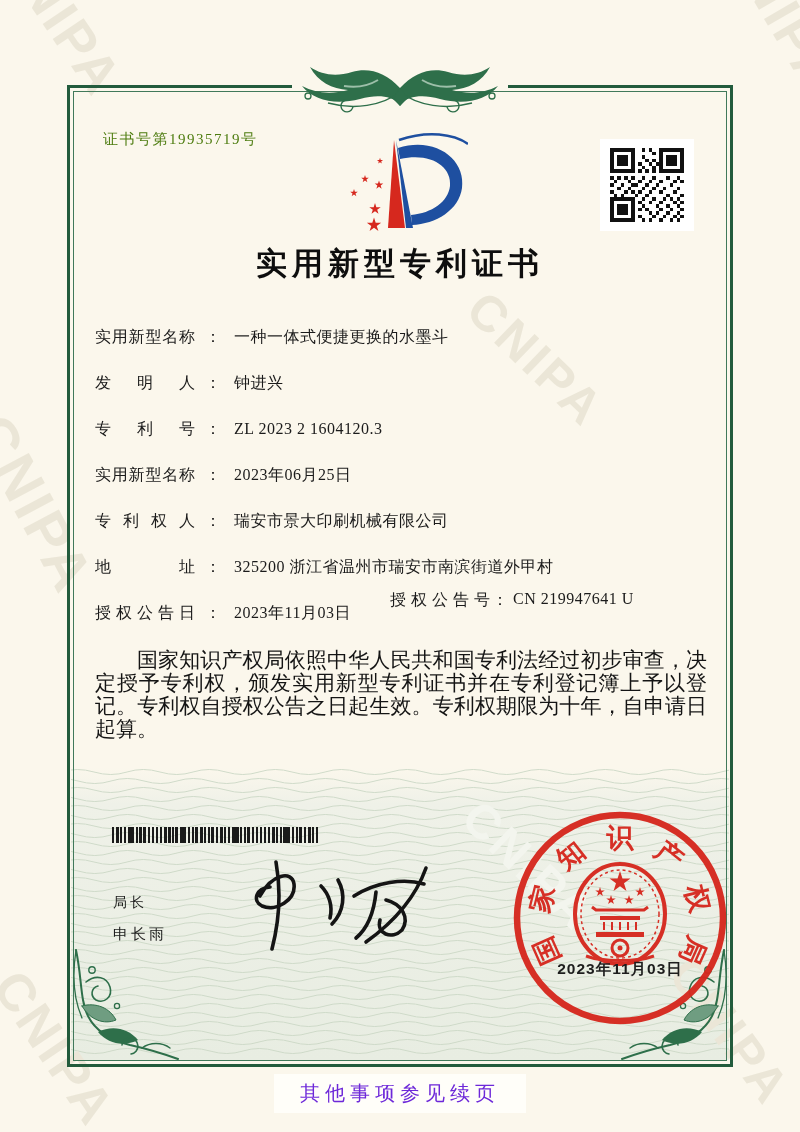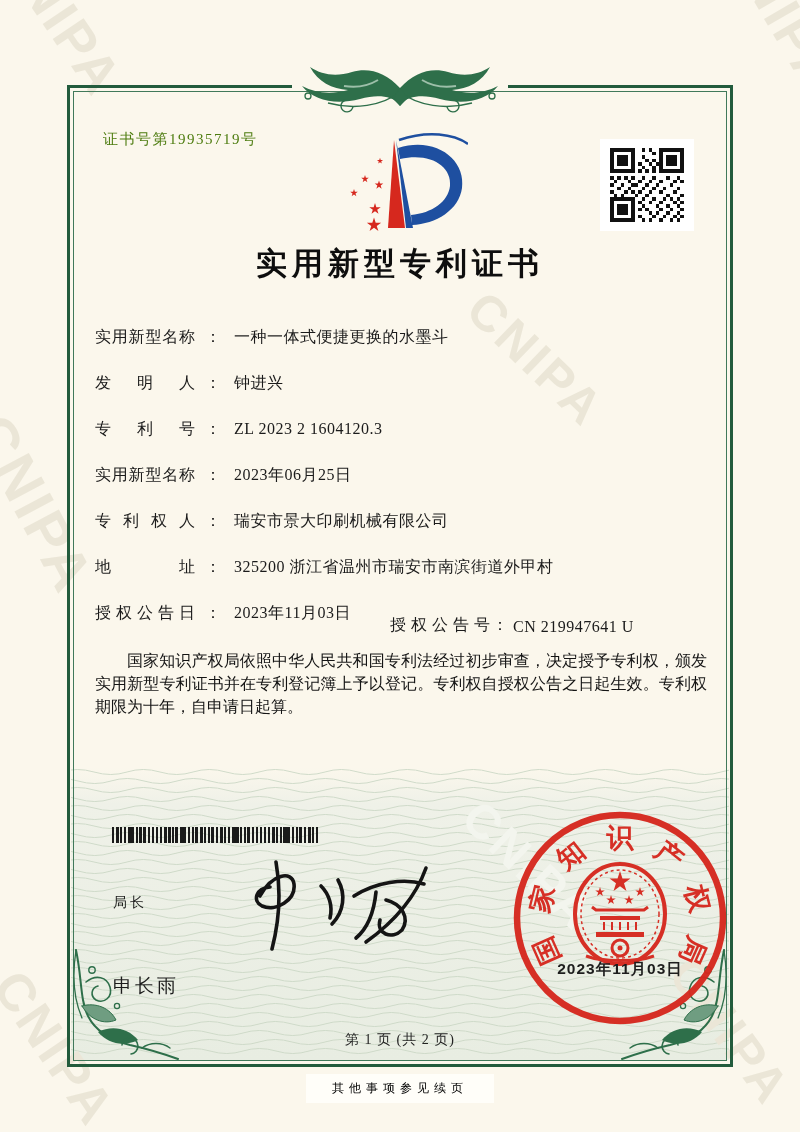--- a/index.html
+++ b/index.html
@@ -38,45 +38,45 @@
            display:flex;align-items:center;justify-content:center;}
   .title{position:absolute;left:0;top:243px;width:100%;text-align:center;font-size:31px;font-weight:bold;
          letter-spacing:5px;color:#0e0e0e;z-index:5;}
 
   
   .fields{position:absolute;left:95px;top:314px;width:614px;z-index:5;font-size:16px;color:#1b1b1b;}
   .frow{height:46px;display:flex;align-items:center;position:relative;gap:8px;}
   .flabel{display:inline-block;width:100px;text-align:justify;text-align-last:justify;}
   .fcolon{margin:0 5px 0 2px;}
   .fvalue{letter-spacing:.5px;}
-  .grant-col2{position:absolute;left:295px;top:0;height:46px;display:flex;align-items:flex-end;}
-
-  
-  .paras{position:absolute;left:95px;top:649px;width:612px;z-index:5;font-size:16px;line-height:23px;
+  .grant-col2{position:absolute;left:295px;top:0;height:46px;display:flex;align-items:flex-start;}
+
+  
+  .paras{position:absolute;left:95px;top:649px;width:612px;z-index:5;font-size:21px;line-height:23px;
          color:#141414;text-align:justify;}
   .paras p{margin:0;text-indent:2em;}
 
   
   .barcode{position:absolute;left:112px;top:827px;width:206px;height:16px;z-index:5;
     background-image:
       repeating-linear-gradient(90deg,#1a1a1a 0 2px,transparent 2px 4px),
       repeating-linear-gradient(90deg,#1a1a1a 0 1px,transparent 1px 9px),
       repeating-linear-gradient(90deg,transparent 0 5px,#1a1a1a 5px 7px,transparent 7px 13px);}
   .sig-title{position:absolute;left:113px;top:894px;font-family:"Liberation Sans","DejaVu Sans",sans-serif;
              font-size:14px;letter-spacing:3px;color:#1c1c1c;z-index:5;}
   .sig-name{position:absolute;left:113px;top:925px;font-family:"Liberation Sans","DejaVu Sans",sans-serif;
-            font-size:19px;letter-spacing:3px;color:#1c1c1c;z-index:5;margin-top:48px;}
+            font-size:15px;letter-spacing:3px;color:#1c1c1c;z-index:5;}
   .signature-svg{position:absolute;left:226px;top:856px;z-index:5;}
   .seal{position:absolute;left:512px;top:810px;z-index:6;opacity:.96;}
 
   
   .page-no{position:absolute;left:0;top:1031px;width:100%;text-align:center;font-size:14px;color:#222;
            letter-spacing:1px;z-index:5;}
   .foot-note{position:absolute;left:50%;top:1074px;transform:translateX(-50%);background:#fffef9;
-             padding:6px 26px;font-size:12px;letter-spacing:5px;color:#000000;z-index:5;white-space:nowrap;}
+             padding:6px 26px;font-size:20px;letter-spacing:5px;color:#6d28d9;z-index:5;white-space:nowrap;}
 </style>
 </head>
 <body>
 
 <div class="page">
 
   <div class="wm wm1">CNIPA</div>
   <div class="wm wm2">CNIPA</div>
   <div class="wm wm3">CNIPA</div>
   <div class="wm wm4">CNIPA</div>
@@ -310,16 +310,15 @@
       </g>
       <path d="M80 97 L84 100 L132 100 L136 97" stroke-width="3"></path>
       <path d="M92 112 v8 M100 112 v8 M108 112 v8 M116 112 v8 M124 112 v8" stroke-width="2"></path>
       <circle cx="108" cy="138" r="8" stroke-width="3"></circle>
       <circle cx="108" cy="138" r="2.5" fill="#d6281e" stroke="none"></circle>
       <path d="M74 146 C 90 152 126 152 142 146" stroke-width="3"></path>
     </g>
     <text x="108" y="164" fill="#151515" font-family="Liberation Sans, DejaVu Sans, sans-serif" font-size="15.5" font-weight="bold" text-anchor="middle" letter-spacing="1">2023年11月03日</text>
   </svg>
 
-  <div class="page-no">第 1 页 (共 2 页)</div>
   <div class="foot-note">其他事项参见续页</div>
 
 </div>
 
 </body></html>

